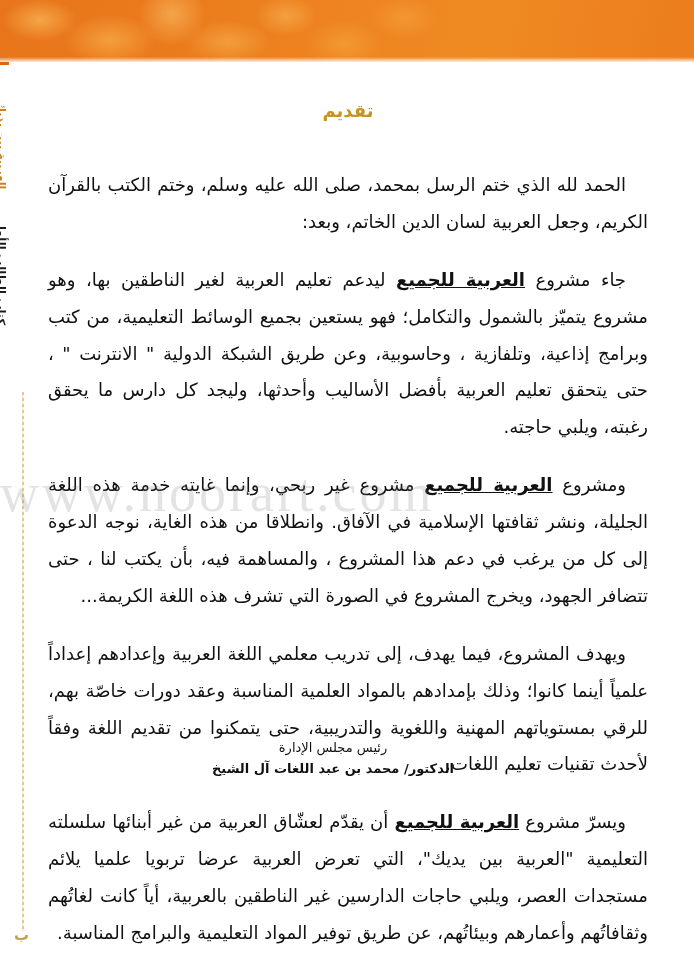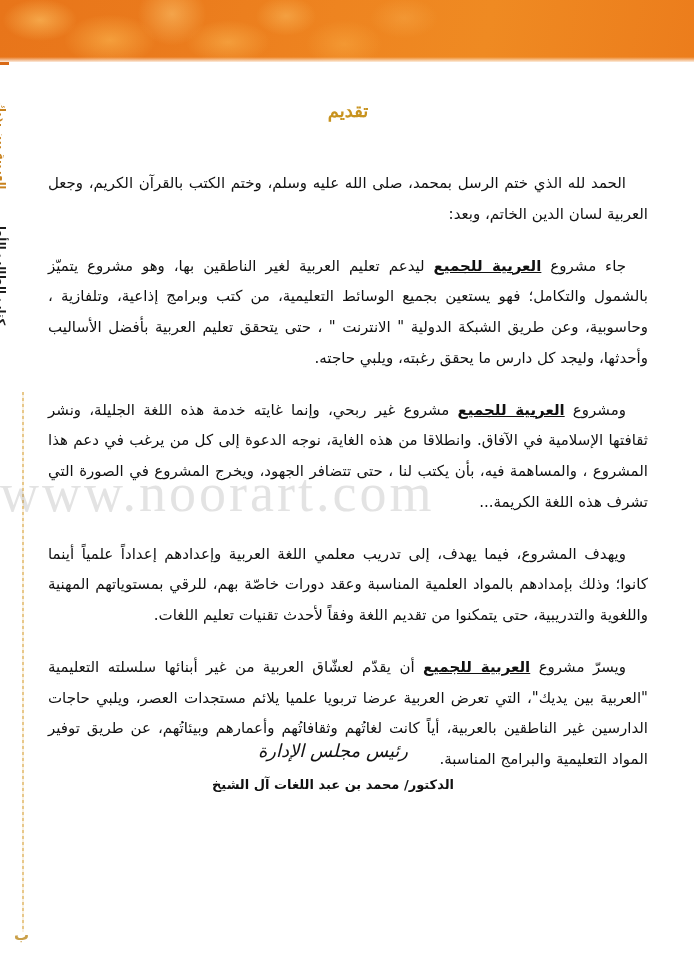--- a/index.html
+++ b/index.html
@@ -116,51 +116,49 @@
   }
 
   .doc-title {
     text-align: center;
     color: #c8931f;
     font-size: 18px;
     font-weight: 700;
     letter-spacing: 1px;
     margin: 0 0 46px 0;
     direction: rtl;
-    font-family: Liberation Serif, serif;
   }
 
   .para {
     margin: 0 0 21px 0;
-    font-size: 15px;
+    font-size: 18px;
     line-height: 2.05;
     text-align: justify;
     text-justify: inter-word;
     direction: rtl;
     text-indent: 22px;
   }
   .para:last-of-type { margin-bottom: 0; margin-top: 20px; }
 
   .para b { font-weight: 700; text-decoration: underline; }
 
   
   .signature {
     position: absolute;
     left: 48px;
     top: 740px;
     width: 600px;
     direction: rtl;
     text-align: center;
   }
   .sig-role {
-    font-size: 18px;
+    font-size: 13px;
     color: #111;
-    margin: 0 0 16px 0;
+    margin: 0 0 6px 0;
     padding-right: 30px;
-    font-style: italic;
   }
   .sig-name {
     font-size: 13px;
     font-weight: 700;
     color: #111;
     margin: 0;
     padding-right: 30px;
   }
 
   

